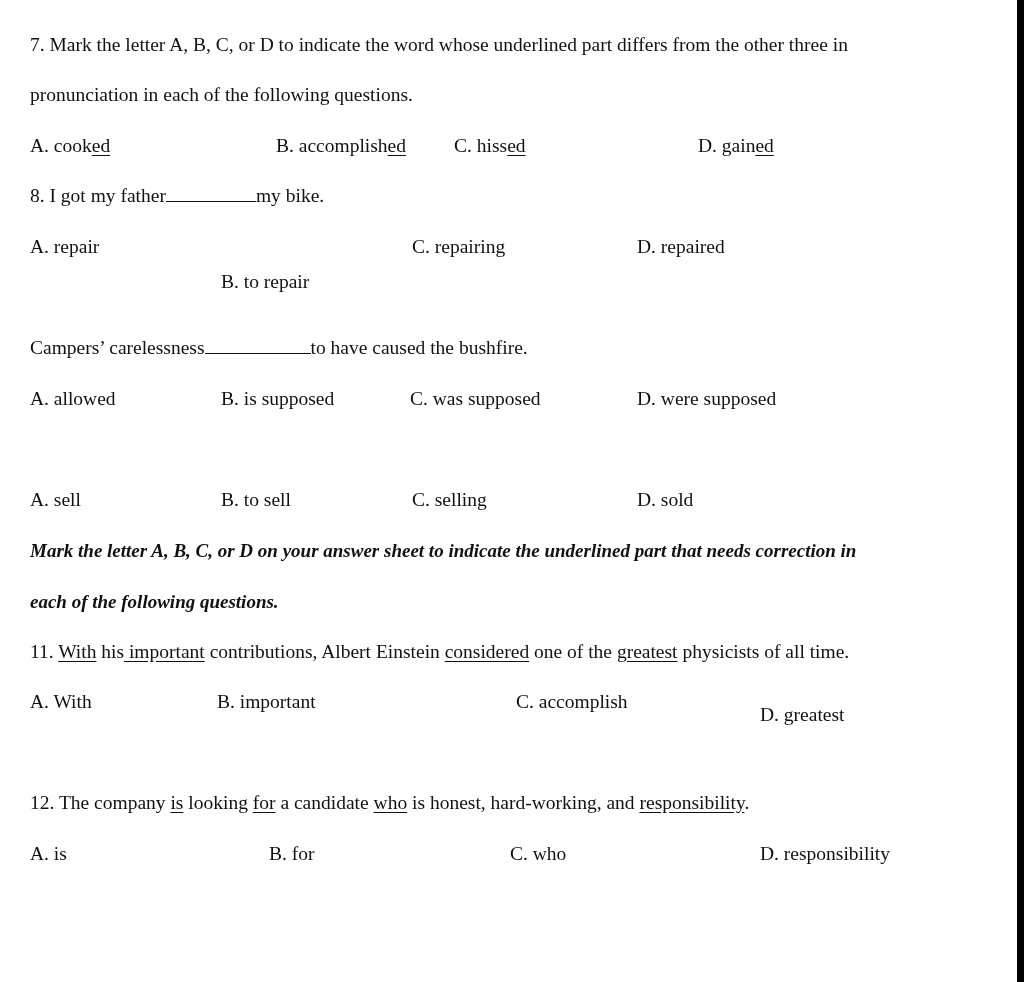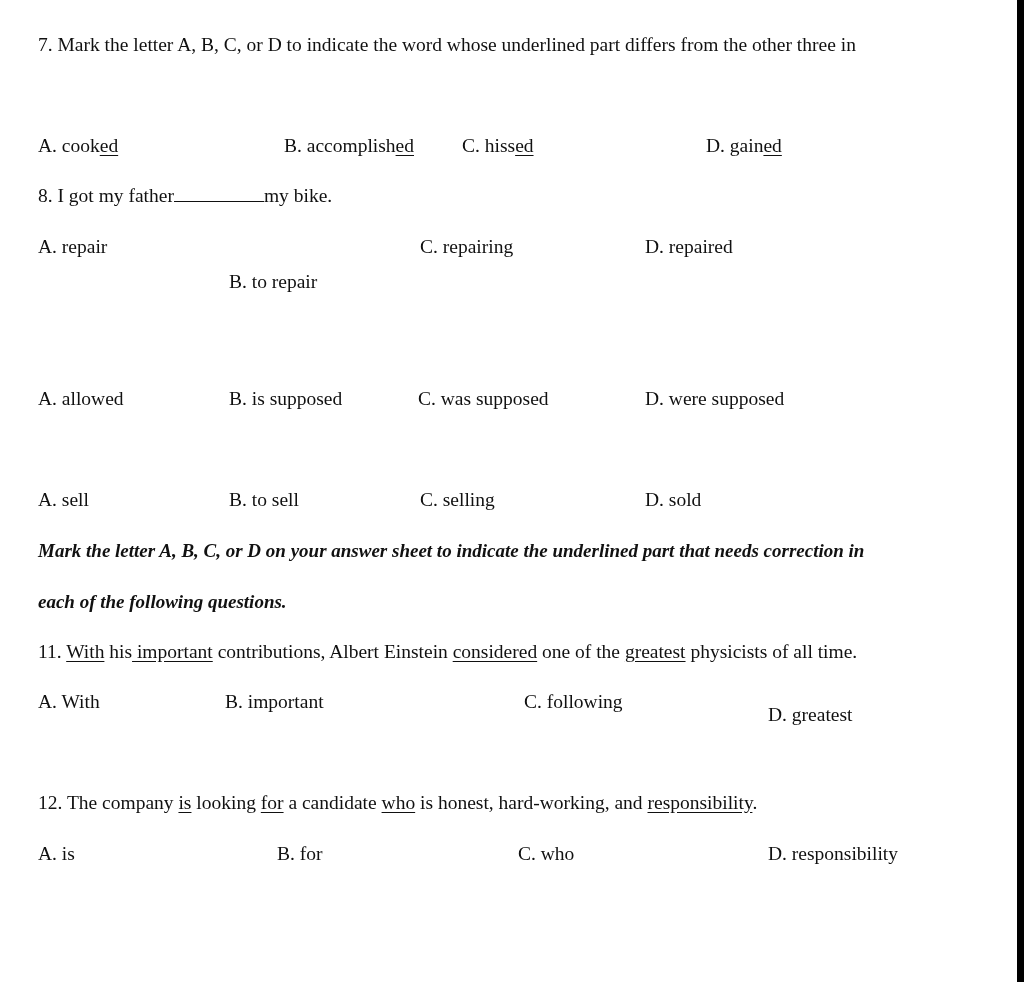--- a/index.html
+++ b/index.html
@@ -1,59 +1,61 @@
 <!DOCTYPE html>
 <html><head>
 <meta charset="utf-8">
 <style>
   html, body { margin:0; padding:0; }
   body { width:1024px; height:982px; background:#ffffff; position:relative; overflow:hidden;
          font-family:"Liberation Serif", "DejaVu Serif", serif; color:#111; }
-  .page { position:absolute; left:8px; top:0; width:992px; height:982px; background:#ffffff; }
+  .page { position:absolute; left:0; top:0; width:992px; height:982px; background:#ffffff; }
   .edge { position:absolute; left:1017px; top:0; width:7px; height:982px; background:#000; }
   .line { position:absolute; left:30px; font-size:19.5px; white-space:nowrap; line-height:24px; }
   .opt { position:absolute; font-size:19.5px; white-space:nowrap; line-height:24px; }
   .u { text-decoration:underline; text-underline-offset:3px; }
   .blank { display:inline-block; border-bottom:1px solid #111; height:16px; vertical-align:baseline; }
   .ital { font-style:italic; font-weight:bold; }
 </style>
 </head>
 <body>
 
 <div class="page">
 
   <div class="line" style="top: 33px; white-space: pre;">7. Mark the letter A, B, C, or D to indicate the word whose underlined part differs from the other three in</div>
+  <div class="line" style="top: 83px; white-space: pre;">pronunciation in each of the following questions.</div>
   <div class="opt" style="left:30px; top:134px;"><span style="white-space: pre;">A. </span><span style="white-space: pre;">cook</span><span class="u" style="white-space: pre;">ed</span></div>
   <div class="opt" style="left:276px; top:134px;"><span style="white-space: pre;">B. </span><span style="white-space: pre;">accomplish</span><span class="u" style="white-space: pre;">ed</span></div>
   <div class="opt" style="left:454px; top:134px;"><span style="white-space: pre;">C. </span><span style="white-space: pre;">hiss</span><span class="u" style="white-space: pre;">ed</span></div>
   <div class="opt" style="left:698px; top:134px;"><span style="white-space: pre;">D. </span><span style="white-space: pre;">gain</span><span class="u" style="white-space: pre;">ed</span></div>
 
   <div class="line" style="top:184px;"><span style="white-space: pre;">8. I got my father</span><span class="blank" style="width:90px;"></span><span style="white-space: pre;">my bike.</span></div>
   <div class="opt" style="left: 30px; top: 235px; white-space: pre;">A. repair</div>
   <div class="opt" style="left: 221px; top: 235px; white-space: pre; margin-top: 35px;">B. to repair</div>
   <div class="opt" style="left: 412px; top: 235px; white-space: pre;">C. repairing</div>
   <div class="opt" style="left: 637px; top: 235px; white-space: pre;">D. repaired</div>
 
+  <div class="line" style="top:336px;"><span style="white-space: pre;">Campers’ carelessness</span><span class="blank" style="width:106px;"></span><span style="white-space: pre;">to have caused the bushfire.</span></div>
   <div class="opt" style="left: 30px; top: 387px; white-space: pre;">A. allowed</div>
   <div class="opt" style="left: 221px; top: 387px; white-space: pre;">B. is supposed</div>
   <div class="opt" style="left: 410px; top: 387px; white-space: pre;">C. was supposed</div>
   <div class="opt" style="left: 637px; top: 387px; white-space: pre;">D. were supposed</div>
 
   <div class="opt" style="left: 30px; top: 488px; white-space: pre;">A. sell</div>
   <div class="opt" style="left: 221px; top: 488px; white-space: pre;">B. to sell</div>
   <div class="opt" style="left: 412px; top: 488px; white-space: pre;">C. selling</div>
   <div class="opt" style="left: 637px; top: 488px; white-space: pre;">D. sold</div>
 
   <div class="line ital" style="top: 539px; font-size: 19px; white-space: pre;">Mark the letter A, B, C, or D on your answer sheet to indicate the underlined part that needs correction in</div>
   <div class="line ital" style="top: 590px; font-size: 19px; white-space: pre;">each of the following questions.</div>
 
   <div class="line" style="top:640px;"><span style="white-space: pre;">11. </span><span class="u" style="white-space: pre;">With</span><span style="white-space: pre;"> his</span><span class="u" style="white-space: pre;"> important</span><span style="white-space: pre;"> contributions, Albert Einstein </span><span class="u" style="white-space: pre;">considered</span><span style="white-space: pre;"> one of the </span><span class="u" style="white-space: pre;">greatest</span><span style="white-space: pre;"> physicists of all time.</span></div>
   <div class="opt" style="left: 30px; top: 690px; white-space: pre;">A. With</div>
   <div class="opt" style="left: 217px; top: 690px; white-space: pre;">B. important</div>
-  <div class="opt" style="left: 516px; top: 690px; white-space: pre;">C. following</div>
+  <div class="opt" style="left: 516px; top: 690px; white-space: pre;">C. accomplish</div>
   <div class="opt" style="left: 760px; top: 690px; white-space: pre; margin-top: 13px;">D. greatest</div>
 
   <div class="line" style="top:791px;"><span style="white-space: pre;">12. The company </span><span class="u" style="white-space: pre;">is</span><span style="white-space: pre;"> looking </span><span class="u" style="white-space: pre;">for</span><span style="white-space: pre;"> a candidate </span><span class="u" style="white-space: pre;">who</span><span style="white-space: pre;"> is honest, hard-working, and </span><span class="u" style="white-space: pre;">responsibility</span><span style="white-space: pre;">.</span></div>
   <div class="opt" style="left: 30px; top: 842px; white-space: pre;">A. is</div>
   <div class="opt" style="left: 269px; top: 842px; white-space: pre;">B. for</div>
   <div class="opt" style="left: 510px; top: 842px; white-space: pre;">C. who</div>
   <div class="opt" style="left: 760px; top: 842px; white-space: pre;">D. responsibility</div>
 
 </div>
 <div class="edge"></div>

